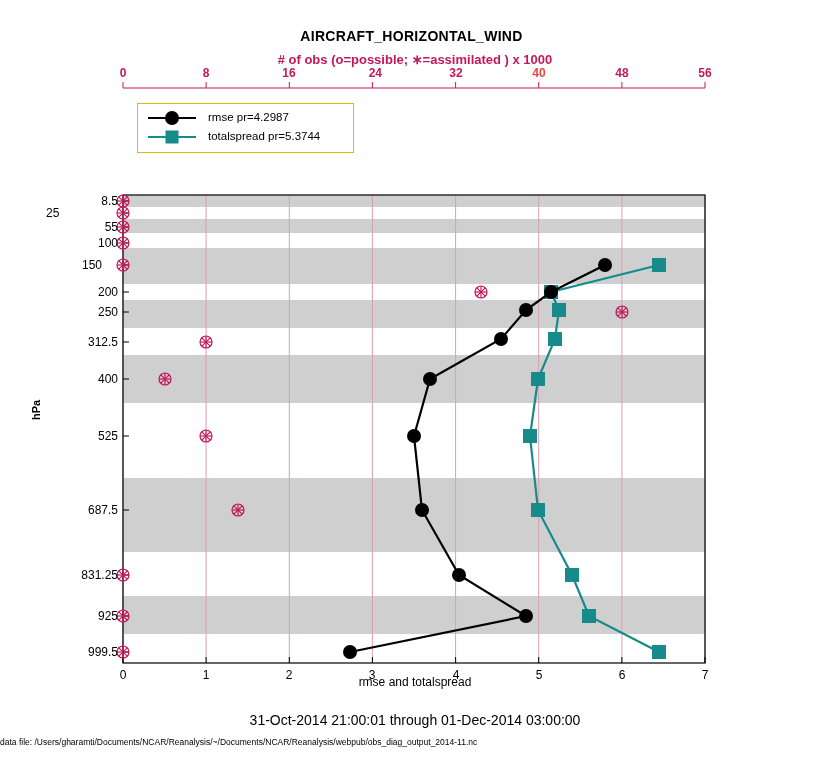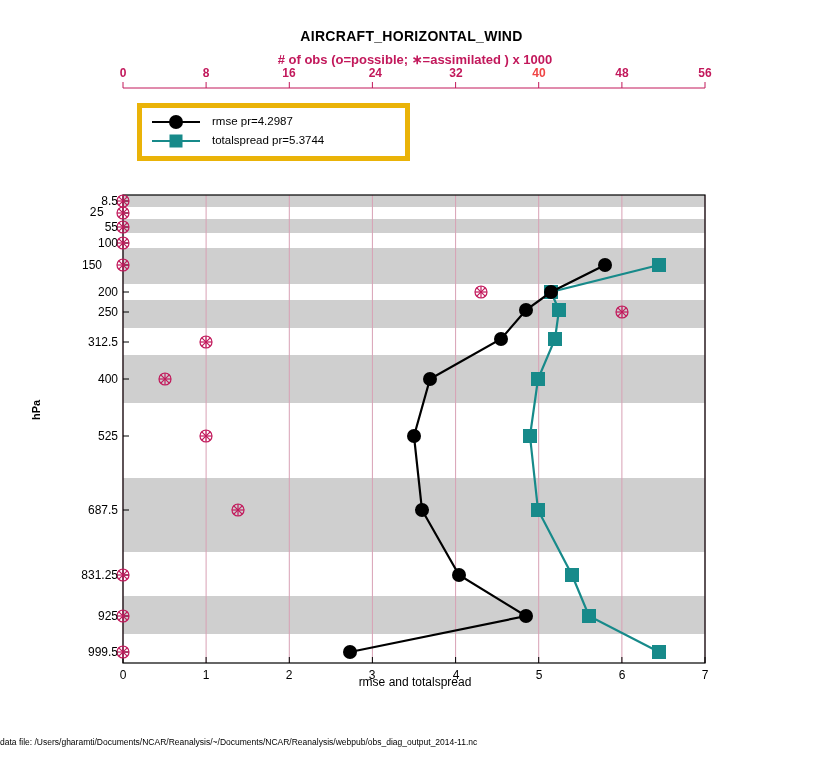--- a/index.html
+++ b/index.html
@@ -38,33 +38,34 @@
     font-size:8.5px;
   }
   .ylabel{
     left:0px;top:0px;
     font-size:11px;font-weight:bold;
     transform-origin:0 0;
   }
   svg{display:block;}
   .legendbox{
     left:137px;top:103px;width:215px;height:48px;
-    background:#ffffff;border:5px solid #eab308;padding-left:48px;
+    background:#ffffff;border:1px solid #eab308;
   }
   .legend-text{position:absolute;left:70px;font-size:11.5px;white-space:nowrap;}
 </style>
 </head>
 <body>
 
 <div id="stage">
 
   <div class="abs title2">AIRCRAFT_HORIZONTAL_WIND</div>
   <div class="abs topaxis-label"># of obs (o=possible; ∗=assimilated ) x 1000</div>
 
   <div class="abs bottomaxis-label">rmse and totalspread</div>
+  <div class="abs subcaption">31-Oct-2014 21:00:01 through 01-Dec-2014 03:00:00</div>
   <div class="abs filecaption">data file: /Users/gharamti/Documents/NCAR/Reanalysis/~/Documents/NCAR/Reanalysis/webpub/obs_diag_output_2014-11.nc</div>
 
   <svg class="abs" style="left:0;top:0;" width="830" height="760">
 
     <g>
       <rect x="123" y="195" width="582" height="12" fill="#cfcfcf"></rect>
       <rect x="123" y="219" width="582" height="14" fill="#cfcfcf"></rect>
       <rect x="123" y="248" width="582" height="36" fill="#cfcfcf"></rect>
       <rect x="123" y="300" width="582" height="28" fill="#cfcfcf"></rect>
       <rect x="123" y="355" width="582" height="48" fill="#cfcfcf"></rect>
@@ -273,21 +274,21 @@
   <div class="abs" style="left:113px;top:66px;width:20px;text-align:center;font-size:12px;font-weight:bold;color:#c2185b;">0</div>
   <div class="abs" style="left:196px;top:66px;width:20px;text-align:center;font-size:12px;font-weight:bold;color:#c2185b;">8</div>
   <div class="abs" style="left:279px;top:66px;width:20px;text-align:center;font-size:12px;font-weight:bold;color:#c2185b;">16</div>
   <div class="abs" style="left:362px;top:66px;width:20px;text-align:right;font-size:12px;font-weight:bold;color:#c2185b;">24</div>
   <div class="abs" style="left:446px;top:66px;width:20px;text-align:center;font-size:12px;font-weight:bold;color:#c2185b;">32</div>
   <div class="abs" style="left:529px;top:66px;width:20px;text-align:center;font-size:12px;font-weight:bold;color:#ef4444;">40</div>
   <div class="abs" style="left:612px;top:66px;width:20px;text-align:center;font-size:12px;font-weight:bold;color:#c2185b;">48</div>
   <div class="abs" style="left:695px;top:66px;width:20px;text-align:center;font-size:12px;font-weight:bold;color:#c2185b;">56</div>
 
   <div class="abs" style="left:46px;top:194px;width:72px;text-align:right;font-size:12px;">8.5</div>
-  <div class="abs" style="left:32px;top:206px;width:72px;text-align:right;font-size:12px;font-family:Liberation Mono, monospace;">25</div>
+  <div class="abs" style="left:46px;top:206px;width:72px;text-align:left;font-size:12px;">25</div>
   <div class="abs" style="left:46px;top:220px;width:72px;text-align:right;font-size:12px;">55</div>
   <div class="abs" style="left:46px;top:236px;width:72px;text-align:right;font-size:12px;">100</div>
   <div class="abs" style="left:30px;top:258px;width:72px;text-align:right;font-size:12px;">150</div>
   <div class="abs" style="left:46px;top:285px;width:72px;text-align:right;font-size:12px;">200</div>
   <div class="abs" style="left:46px;top:305px;width:72px;text-align:right;font-size:12px;">250</div>
   <div class="abs" style="left:46px;top:335px;width:72px;text-align:right;font-size:12px;">312.5</div>
   <div class="abs" style="left:46px;top:372px;width:72px;text-align:right;font-size:12px;">400</div>
   <div class="abs" style="left:46px;top:429px;width:72px;text-align:right;font-size:12px;">525</div>
   <div class="abs" style="left:46px;top:503px;width:72px;text-align:right;font-size:12px;">687.5</div>
   <div class="abs" style="left:46px;top:568px;width:72px;text-align:right;font-size:12px;">831.25</div>

